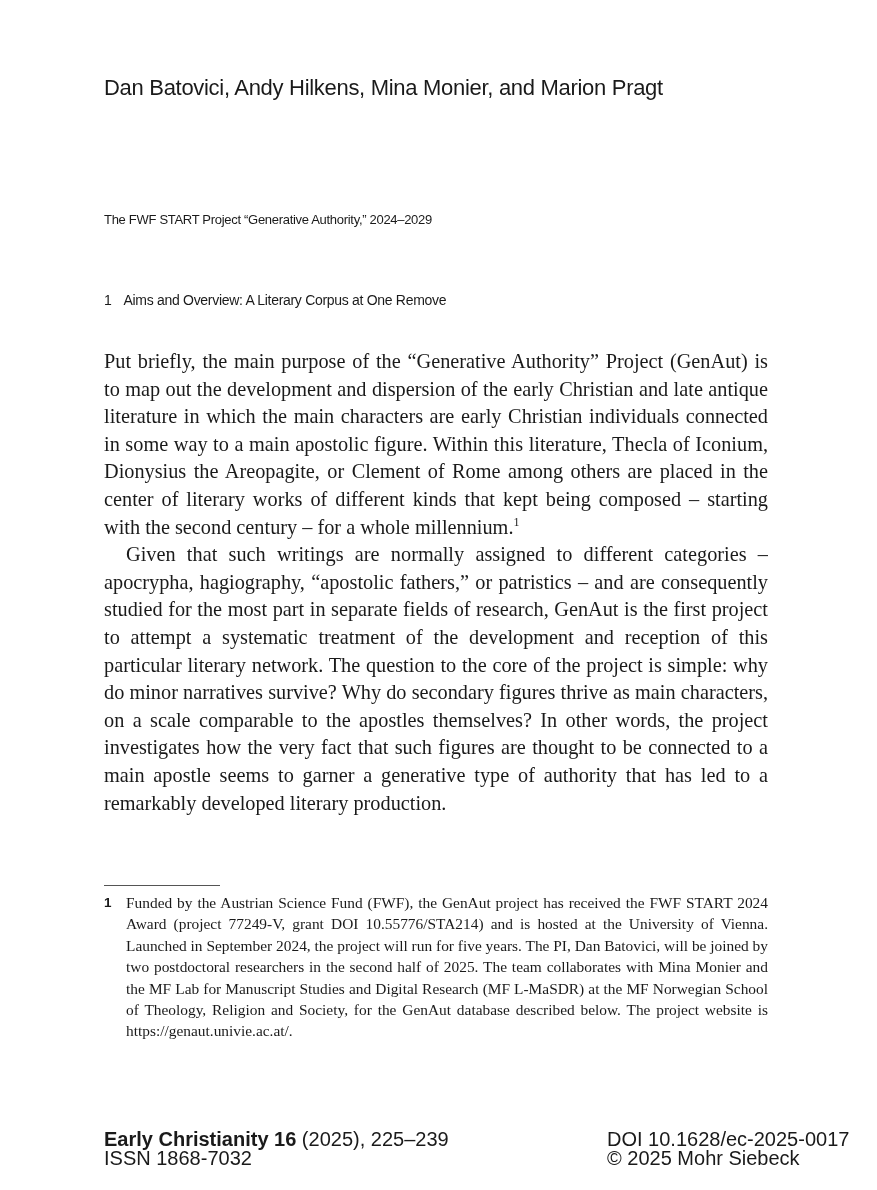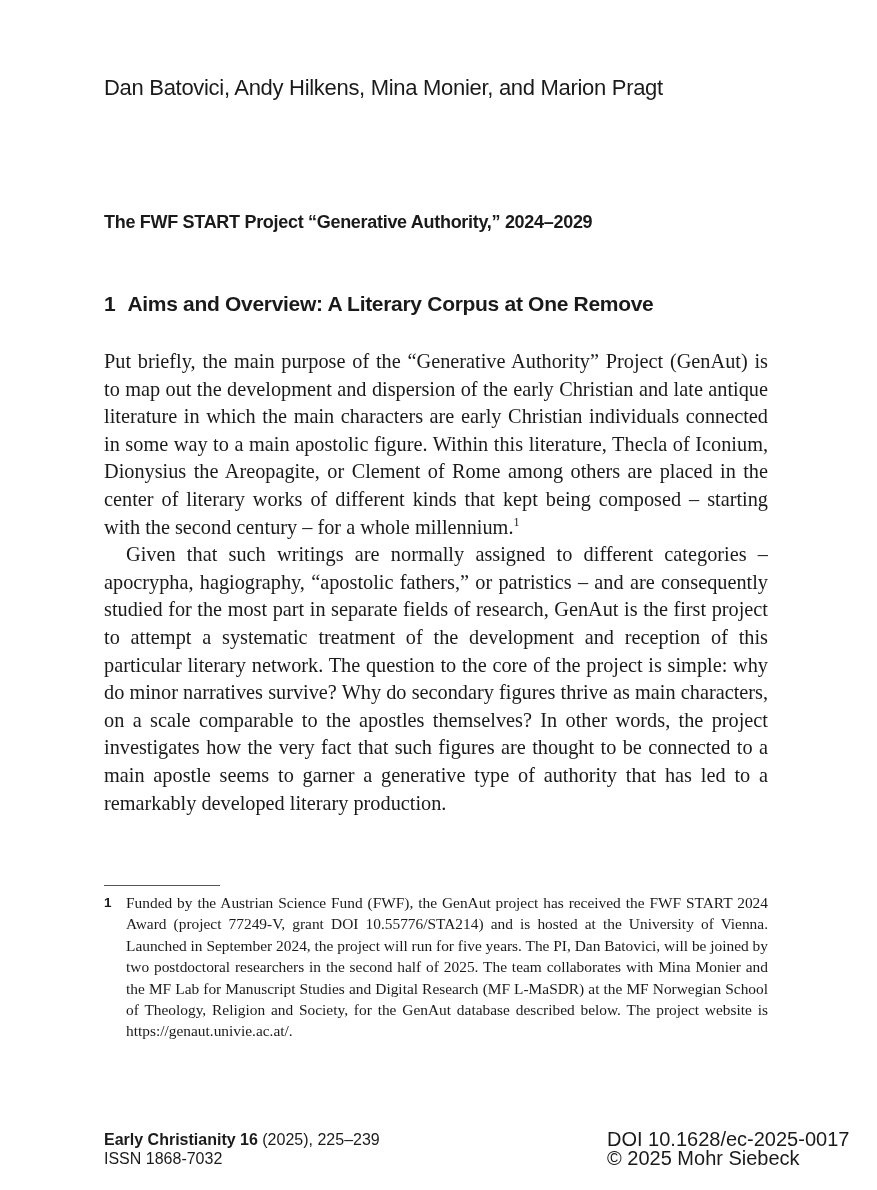--- a/index.html
+++ b/index.html
@@ -1,32 +1,32 @@
 <!DOCTYPE html>
 <html><head>
 <meta charset="utf-8">
 <style>
   html, body { margin: 0; padding: 0; background: #ffffff; }
   body { width: 877px; height: 1190px; position: relative; overflow: hidden; color: #1a1a1a; }
   .sans { font-family: "Liberation Sans", "DejaVu Sans", sans-serif; }
   .serif { font-family: "Liberation Serif", "DejaVu Serif", serif; }
   .authors { position: absolute; left: 104px; top: 75px; font-size: 22px; font-weight: normal; letter-spacing: -0.3px; }
   .title { position: absolute; left: 104px; top: 124px; font-size: 27px; font-weight: bold; line-height: 38px; letter-spacing: -0.4px; width: 640px; }
-  .subtitle { position: absolute; left: 104px; top: 212px; font-size: 18px; font-weight: bold; letter-spacing: -0.3px; }
-  .section-heading { position: absolute; left: 104px; top: 292px; font-size: 21px; font-weight: bold; letter-spacing: -0.3px; }
+  .subtitle { position: absolute; left: 104px; top: 212px; font-size: 13px; font-weight: normal; letter-spacing: -0.3px; }
+  .section-heading { position: absolute; left: 104px; top: 292px; font-size: 14px; font-weight: normal; letter-spacing: -0.3px; }
   .section-heading .num { margin-right: 12px; }
   .body-text { position: absolute; left: 104px; top: 348px; width: 664px; font-size: 20.3px; line-height: 27.6px; text-align: justify; hyphens: manual; }
   .body-text p { margin: 0; }
   .body-text p.indent { text-indent: 22px; }
   sup { font-size: 12px; line-height: 0; vertical-align: 8px; }
   .fn-rule { position: absolute; left: 104px; top: 885px; width: 116px; height: 1px; background: #555; }
   .footnote { position: absolute; left: 104px; top: 892px; width: 664px; font-size: 15.4px; line-height: 21.4px; }
   .footnote .fn-num { position: absolute; left: 0; top: 0; font-weight: bold; font-size: 13.5px; }
   .footnote .fn-text { margin-left: 22px; text-align: justify; }
-  .footer-left { position: absolute; left: 104px; top: 1130px; font-size: 16px; line-height: 19px; }
+  .footer-left { position: absolute; left: 104px; top: 1130px; font-size: 20px; line-height: 19px; }
   .footer-right { position: absolute; left: 576px; top: 1130px; font-size: 20px; line-height: 19px; margin-left: 31px; }
   .footer-left b { font-weight: bold; }
 </style>
 </head>
 <body>
 
 <div class="authors sans">Dan Batovici, Andy Hilkens, Mina Monier, and Marion Pragt</div>
 
 <div class="title sans">
 </div>

